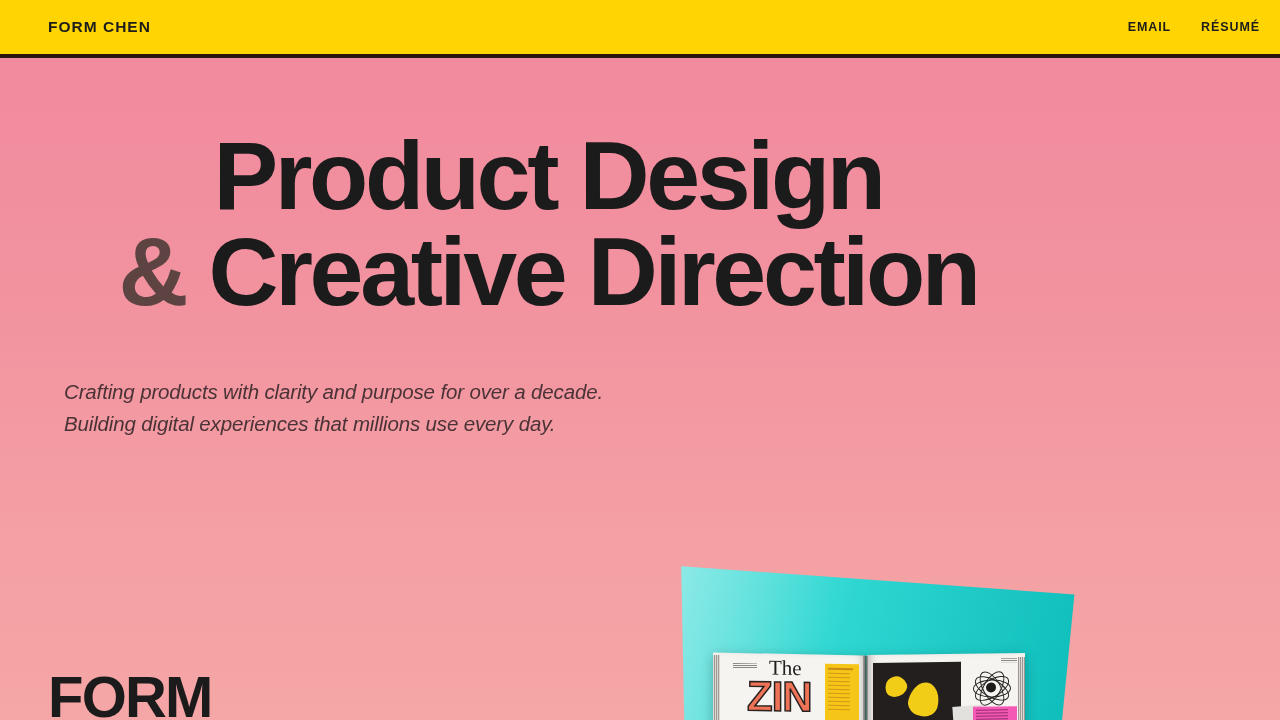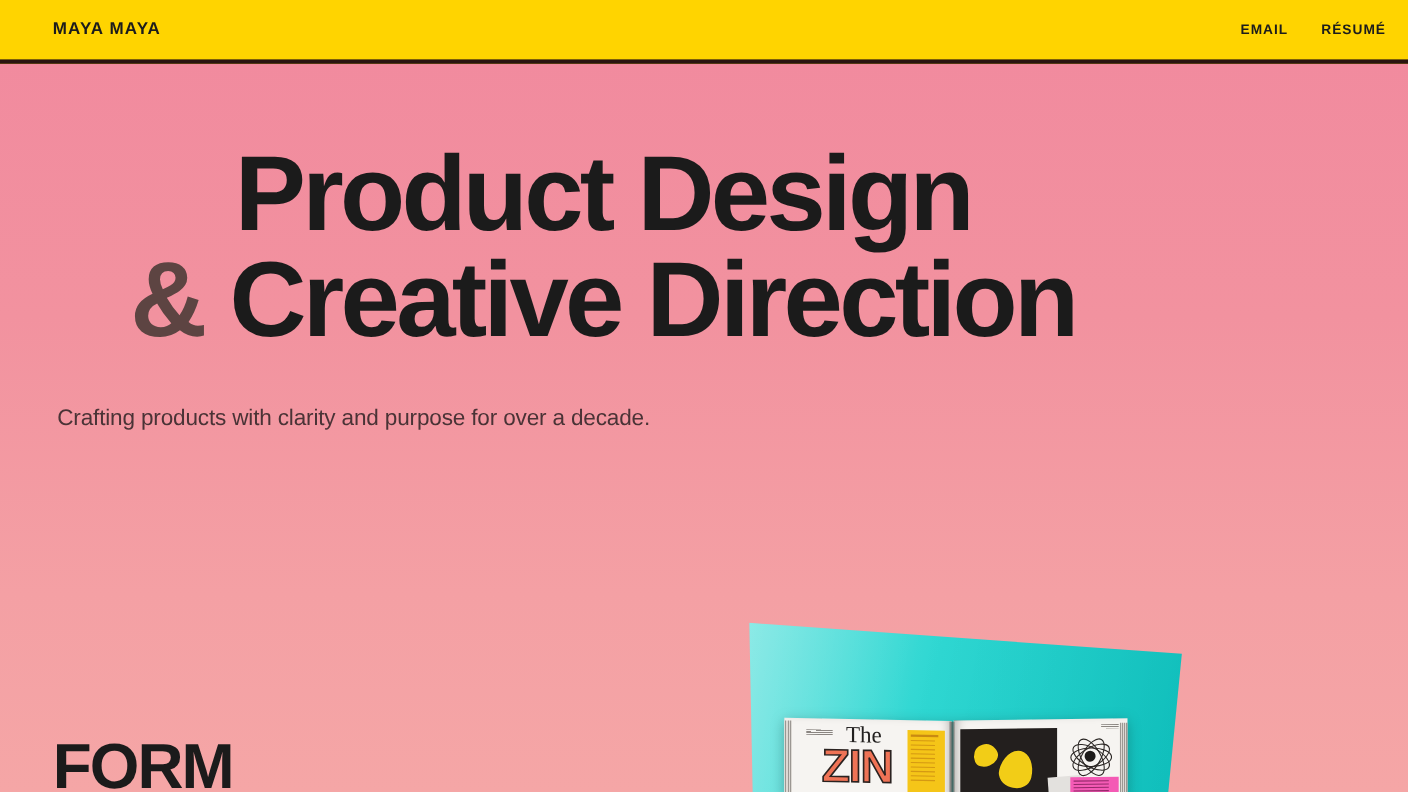--- a/index.html
+++ b/index.html
@@ -79,27 +79,28 @@
     line-height: 0.99;
     letter-spacing: -3.4px;
     color: #1b1b1b;
     white-space: nowrap;
     text-align: center;
   }
   .headline .amp {
     color: #5d4442;
   }
   .subline {
-    margin: 4px;
+    margin: 16px;
     padding-top: 40px;
     font-size: 20.5px;
     line-height: 1.56;
     letter-spacing: -0.15px;
     color: #4a3336;
     white-space: nowrap;
+    font-style: italic;
   }
 
   
   .section-label {
     position: absolute;
     left: 48px;
     top: 668px;
     margin: 0;
     font-size: 58px;
     font-weight: bold;
@@ -334,34 +335,35 @@
     background: #e3e1de;
     transform: rotate(-4deg);
   }
 </style>
 </head>
 <body>
 
 <div class="page">
 
   <header class="site-header">
-    <div class="brand">MAYA MAYA</div>
+    <div class="brand">FORM CHEN</div>
     <nav class="nav">
       <a class="nav-link">EMAIL</a>
       <a class="nav-link">RÉSUMÉ</a>
     </nav>
   </header>
 
   <section class="hero">
     <h1 class="headline">
       <span>Product Design</span><br>
       <span class="amp">&amp;</span><span> Creative Direction</span>
     </h1>
     <p class="subline">
       <span>Crafting products with clarity and purpose for over a decade.</span><br>
+      <span>Building digital experiences that millions use every day.</span>
     </p>
   </section>
 
   <h2 class="section-label">FORM</h2>
 
   <div class="showcase">
     <div class="teal-card"></div>
     <div class="teal-shade"></div>
 
     <div class="magazine">

